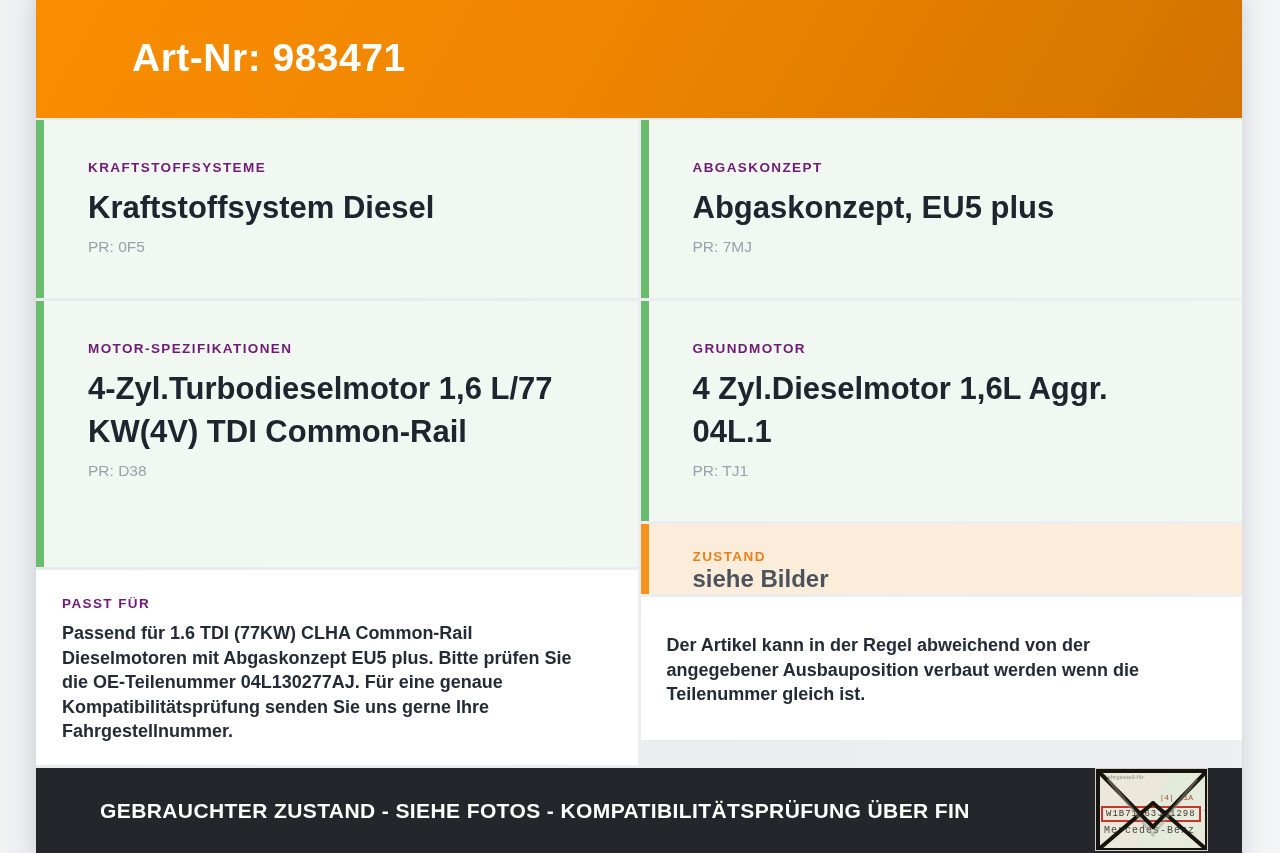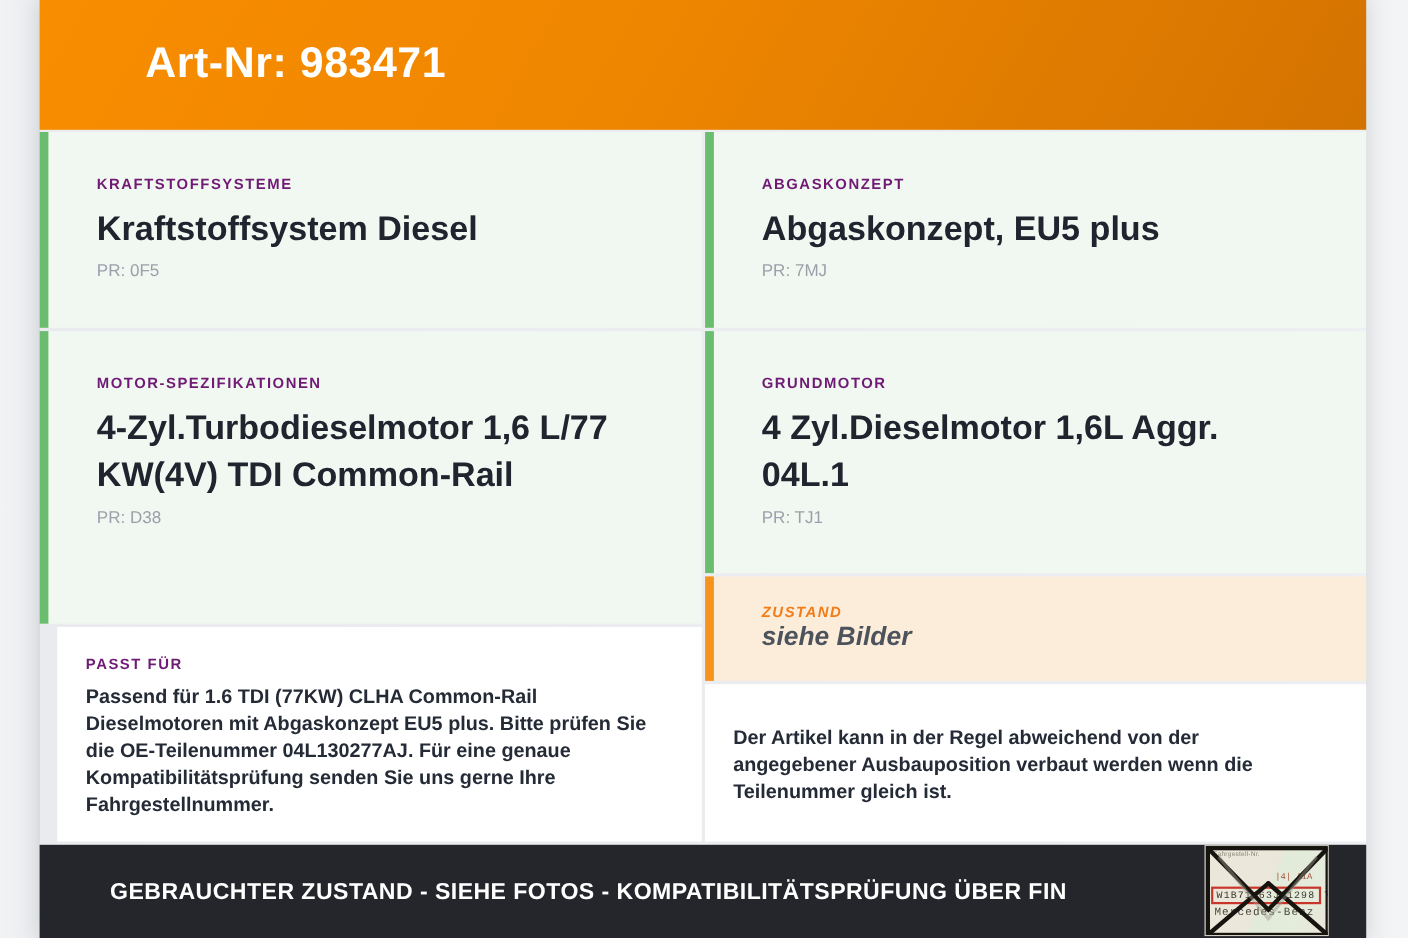--- a/index.html
+++ b/index.html
@@ -33,21 +33,21 @@
     border-left: 8px solid #6abc6e;
     padding: 40px 28px 18px 44px;
   }
   .card.orange {
     background: #fcedda;
     border-left: 8px solid #f6921e;
     padding: 25px 28px 16px 44px;
   }
   .card.white { padding: 26px 28px 16px 26px; }
   .h-178 { height: 178px; } .h-266 { height: 266px; } .h-220 { height: 220px; }
-  .h-195 { height: 195px; margin-left: 16px; } .h-95  { height: 95px; font-style: italic;  } .h-143 { height: 143px; }
+  .h-195 { height: 195px; } .h-95  { height: 70px;  } .h-143 { height: 143px; }
   .card-label {
     font-size: 13.5px; font-weight: bold; color: #701a75;
     letter-spacing: 1.4px; text-transform: uppercase;
   }
   .card.orange .card-label { color: #f07d1a; }
   .card-title {
     margin-top: 11px; font-size: 31px; font-weight: bold; color: #20242e;
     line-height: 43px; max-width: 480px;
   }
   .card-pr { margin-top: 9px; font-size: 15.5px; color: #9aa1ab; }

